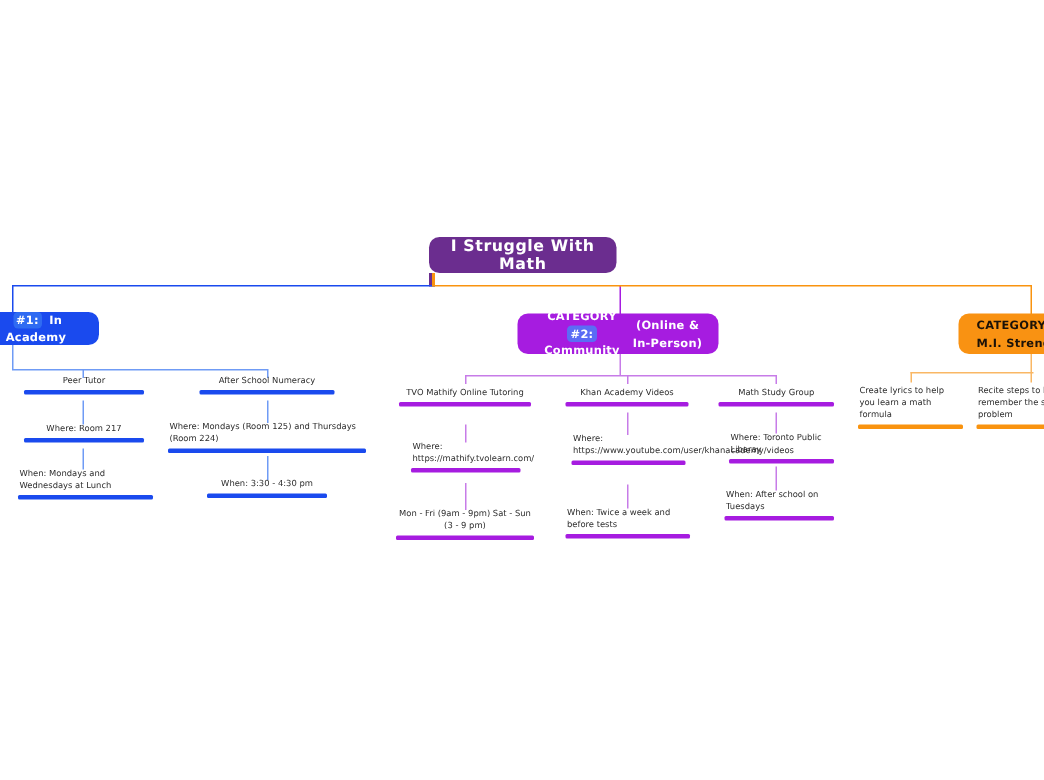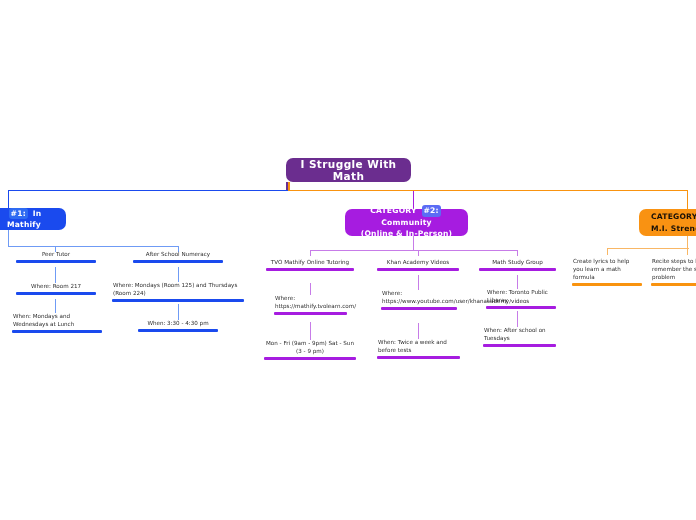--- a/index.html
+++ b/index.html
@@ -88,21 +88,21 @@
   <div class="conn thinh" style="left:413px; top:190px; width:275px; background:#f9930f;"></div>
   <div class="conn thin" style="left:687px; top:190px; height:20px; background:#f9930f;"></div>
 
   <div class="root-node" style="left:286px; top:158px; width:125px; height:24px;">
     <span>I Struggle With Math</span>
   </div>
 
   <div class="cat-node cat-blue" style="left:-18px; top:208px; width:84px; height:22px;">
     <span>
       <span class="badge">#1:</span>
-      <span>In Mathify</span>
+      <span>In Academy</span>
     </span>
   </div>
 
   <div class="conn thin" style="left:8px; top:230px; height:16px; background:#6f9bf5;"></div>
   <div class="conn thinh" style="left:8px; top:246px; width:170px; background:#6f9bf5;"></div>
   <div class="conn thin" style="left:55px; top:246px; height:6px; background:#6f9bf5;"></div>
   <div class="conn thin" style="left:178px; top:246px; height:6px; background:#6f9bf5;"></div>
 
   <div class="leaf c-center" style="left:16px; top:251px; width:80px;">
     <span class="txt">Peer Tutor</span>
@@ -127,21 +127,21 @@
   <div class="leaf c-left" style="left:112px; top:282px; width:132px;">
     <span class="txt">Where: Mondays (Room 125) and Thursdays (Room 224)</span>
     <span class="bar bar-blue"></span>
   </div>
   <div class="conn thin" style="left:178px; top:304px; height:16px; background:#6f9bf5;"></div>
   <div class="leaf c-center" style="left:138px; top:320px; width:80px;">
     <span class="txt">When: 3:30 - 4:30 pm</span>
     <span class="bar bar-blue"></span>
   </div>
 
-  <div class="cat-node cat-purple" style="left:345px; top:209px; width:123px; height:27px; flex-direction:column;">
+  <div class="cat-node cat-purple" style="left:345px; top:209px; width:134px; height:27px; flex-direction:row;">
     <span>
       <span>CATEGORY</span>
       <span class="badge badge-p">#2:</span>
       <span>Community</span>
     </span>
     <span>(Online &amp; In-Person)</span>
   </div>
 
   <div class="conn thin" style="left:413px; top:236px; height:14px; background:#c77ce8;"></div>
   <div class="conn thinh" style="left:310px; top:250px; width:208px; background:#c77ce8;"></div>

